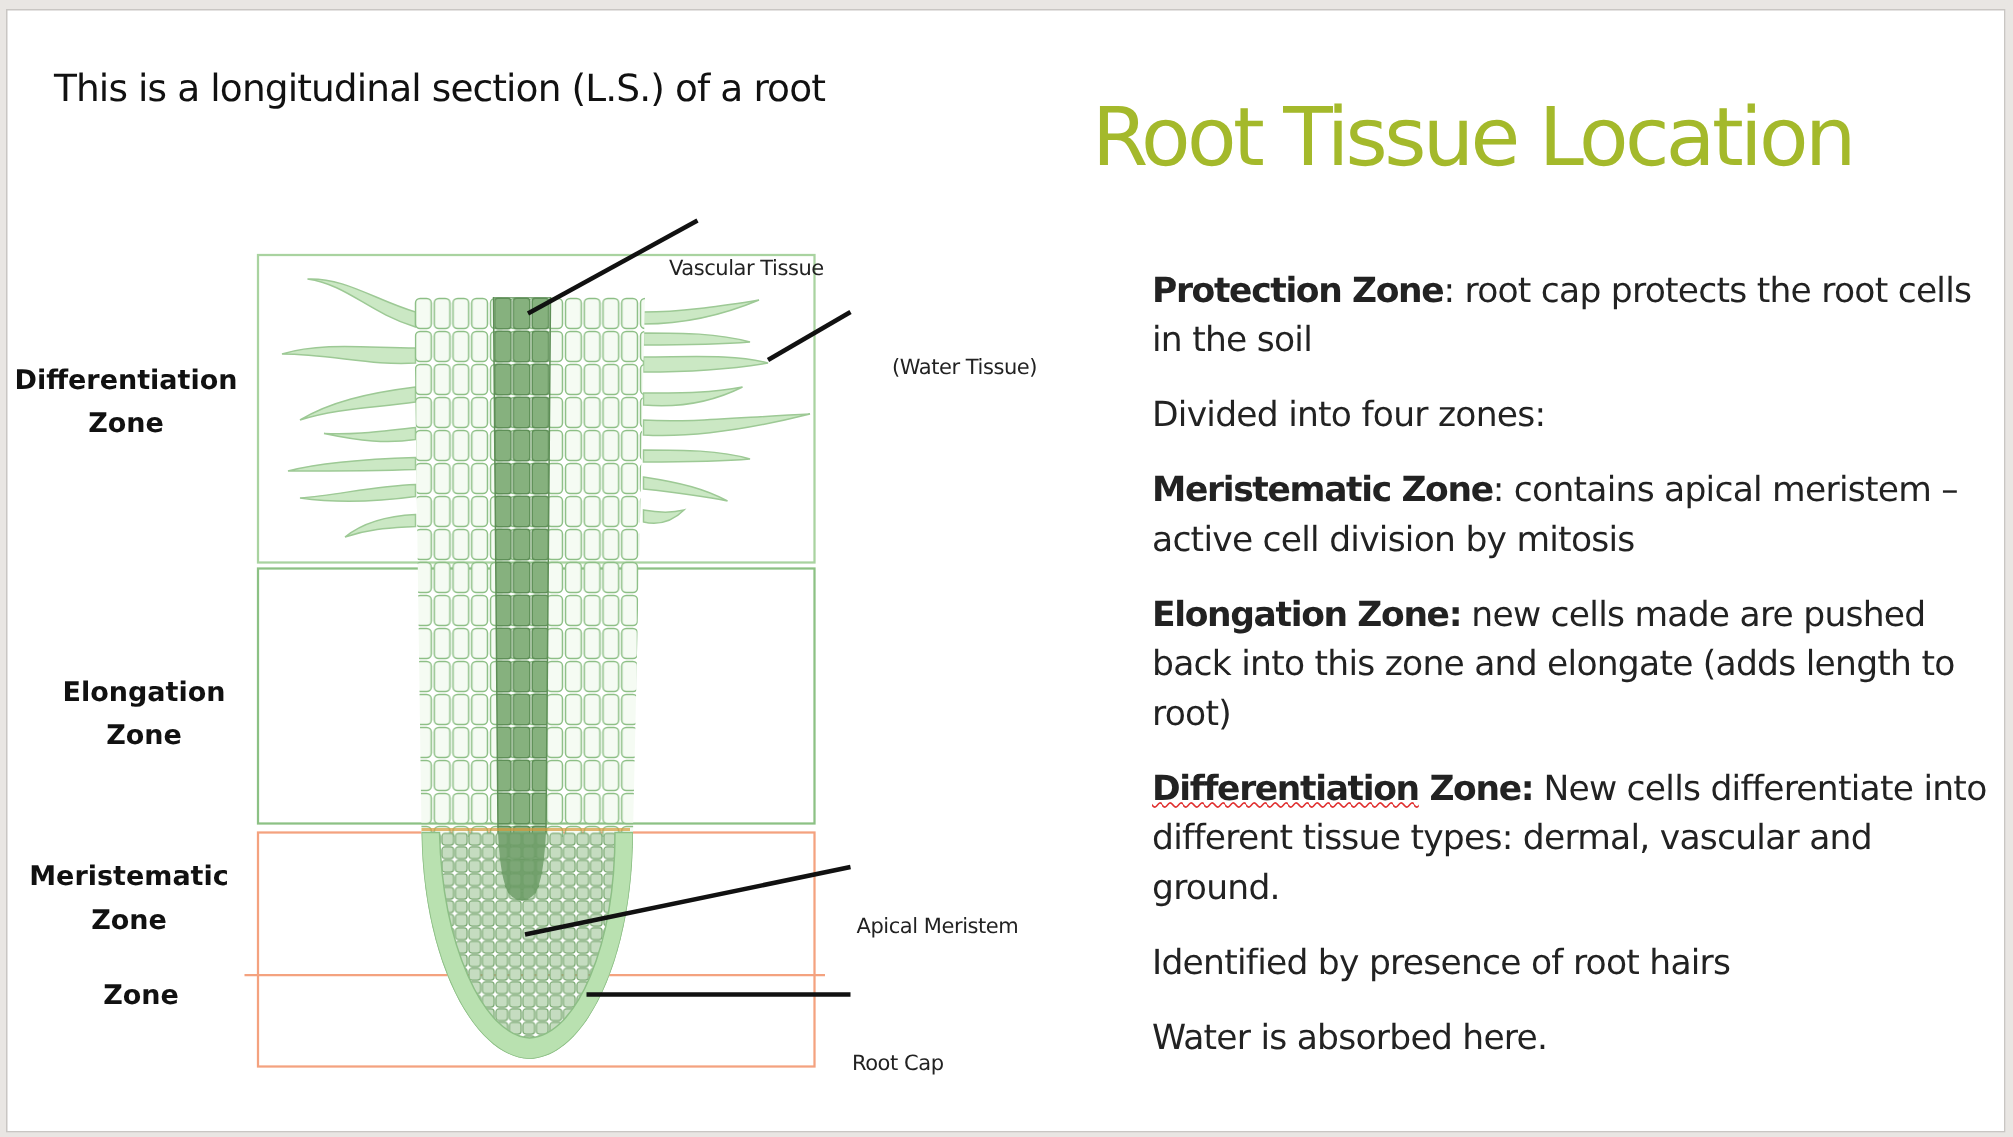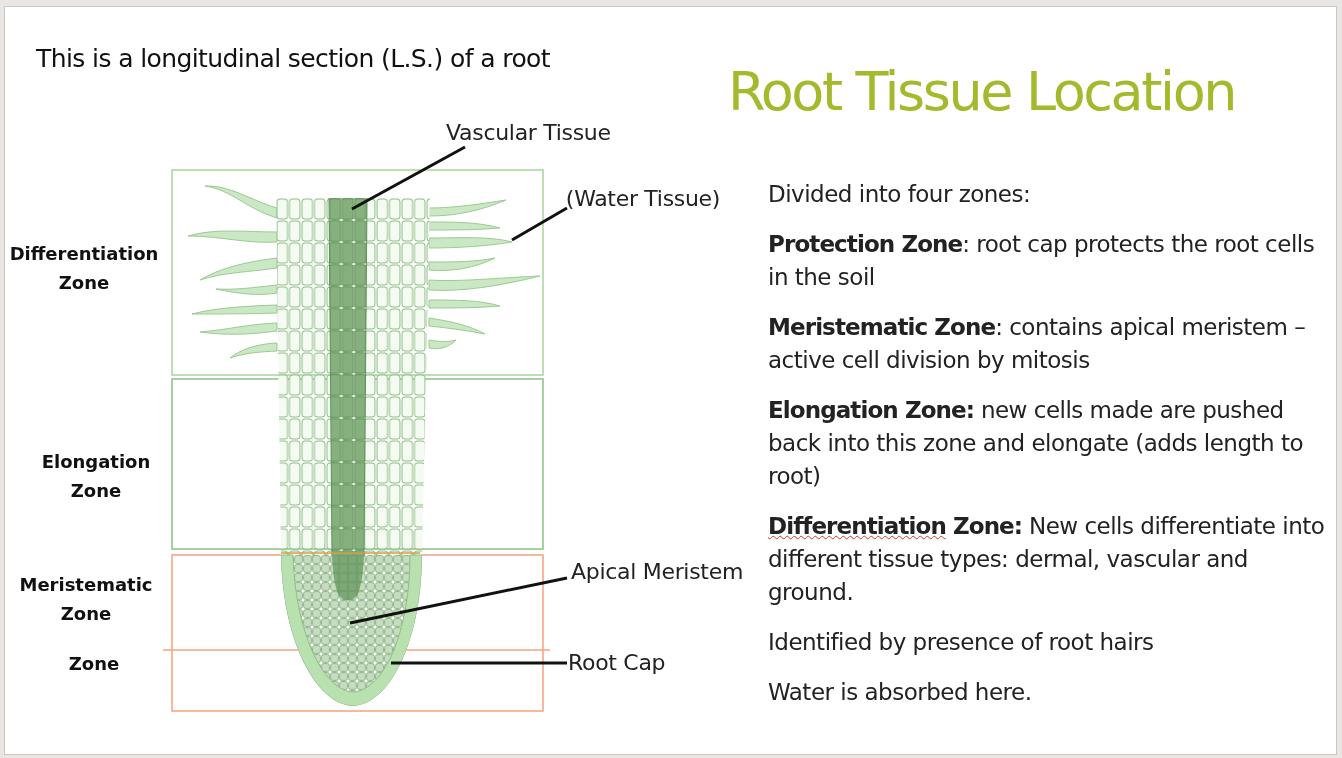--- a/index.html
+++ b/index.html
@@ -40,35 +40,36 @@
   .spell { text-decoration: underline wavy #e03030; text-decoration-thickness: 1px; }
   .diagram { position: absolute; left: 0; top: 0; }
   .zone-label {
     position: absolute; text-align: center;
     font-family: "DejaVu Sans", sans-serif;
     font-weight: bold; font-size: 18px; line-height: 29px; color: #111;
   }
   .callout {
     position: absolute;
     font-family: "DejaVu Sans", sans-serif;
-    font-size: 22px; color: #222; line-height: 28px; text-align: center;
+    font-size: 14px; color: #222; line-height: 28px; text-align: center;
     letter-spacing: -0.3px;
+    margin-top: 46px;
   }
 </style>
 </head>
 <body>
 
 <div class="slide"></div>
 
 <div class="subtitle">This is a longitudinal section (L.S.) of a root</div>
 <div class="title">Root Tissue Location</div>
 
 <div class="body-text">
+  <p><b>Protection Zone</b><span>:</span><span> root cap protects the root cells in the soil</span></p>
   <p>Divided into four zones:</p>
-  <p><b>Protection Zone</b><span>:</span><span> root cap protects the root cells in the soil</span></p>
   <p><b>Meristematic Zone</b><span>:</span><span> contains apical meristem – active cell division by mitosis</span></p>
   <p><b>Elongation Zone:</b><span> new cells made are pushed back into this zone and elongate (adds length to root)</span></p>
   <p><b><span class="spell">Differentiation</span><span> Zone:</span></b><span> New cells differentiate into different tissue types: dermal, vascular and ground.</span></p>
   <p>Identified by presence of root hairs</p>
   <p>Water is absorbed here.</p>
 </div>
 
 <svg class="diagram" width="760" height="758">
   <defs>
     <pattern id="cells" x="276" y="198" width="12.5" height="22" patternUnits="userSpaceOnUse">

